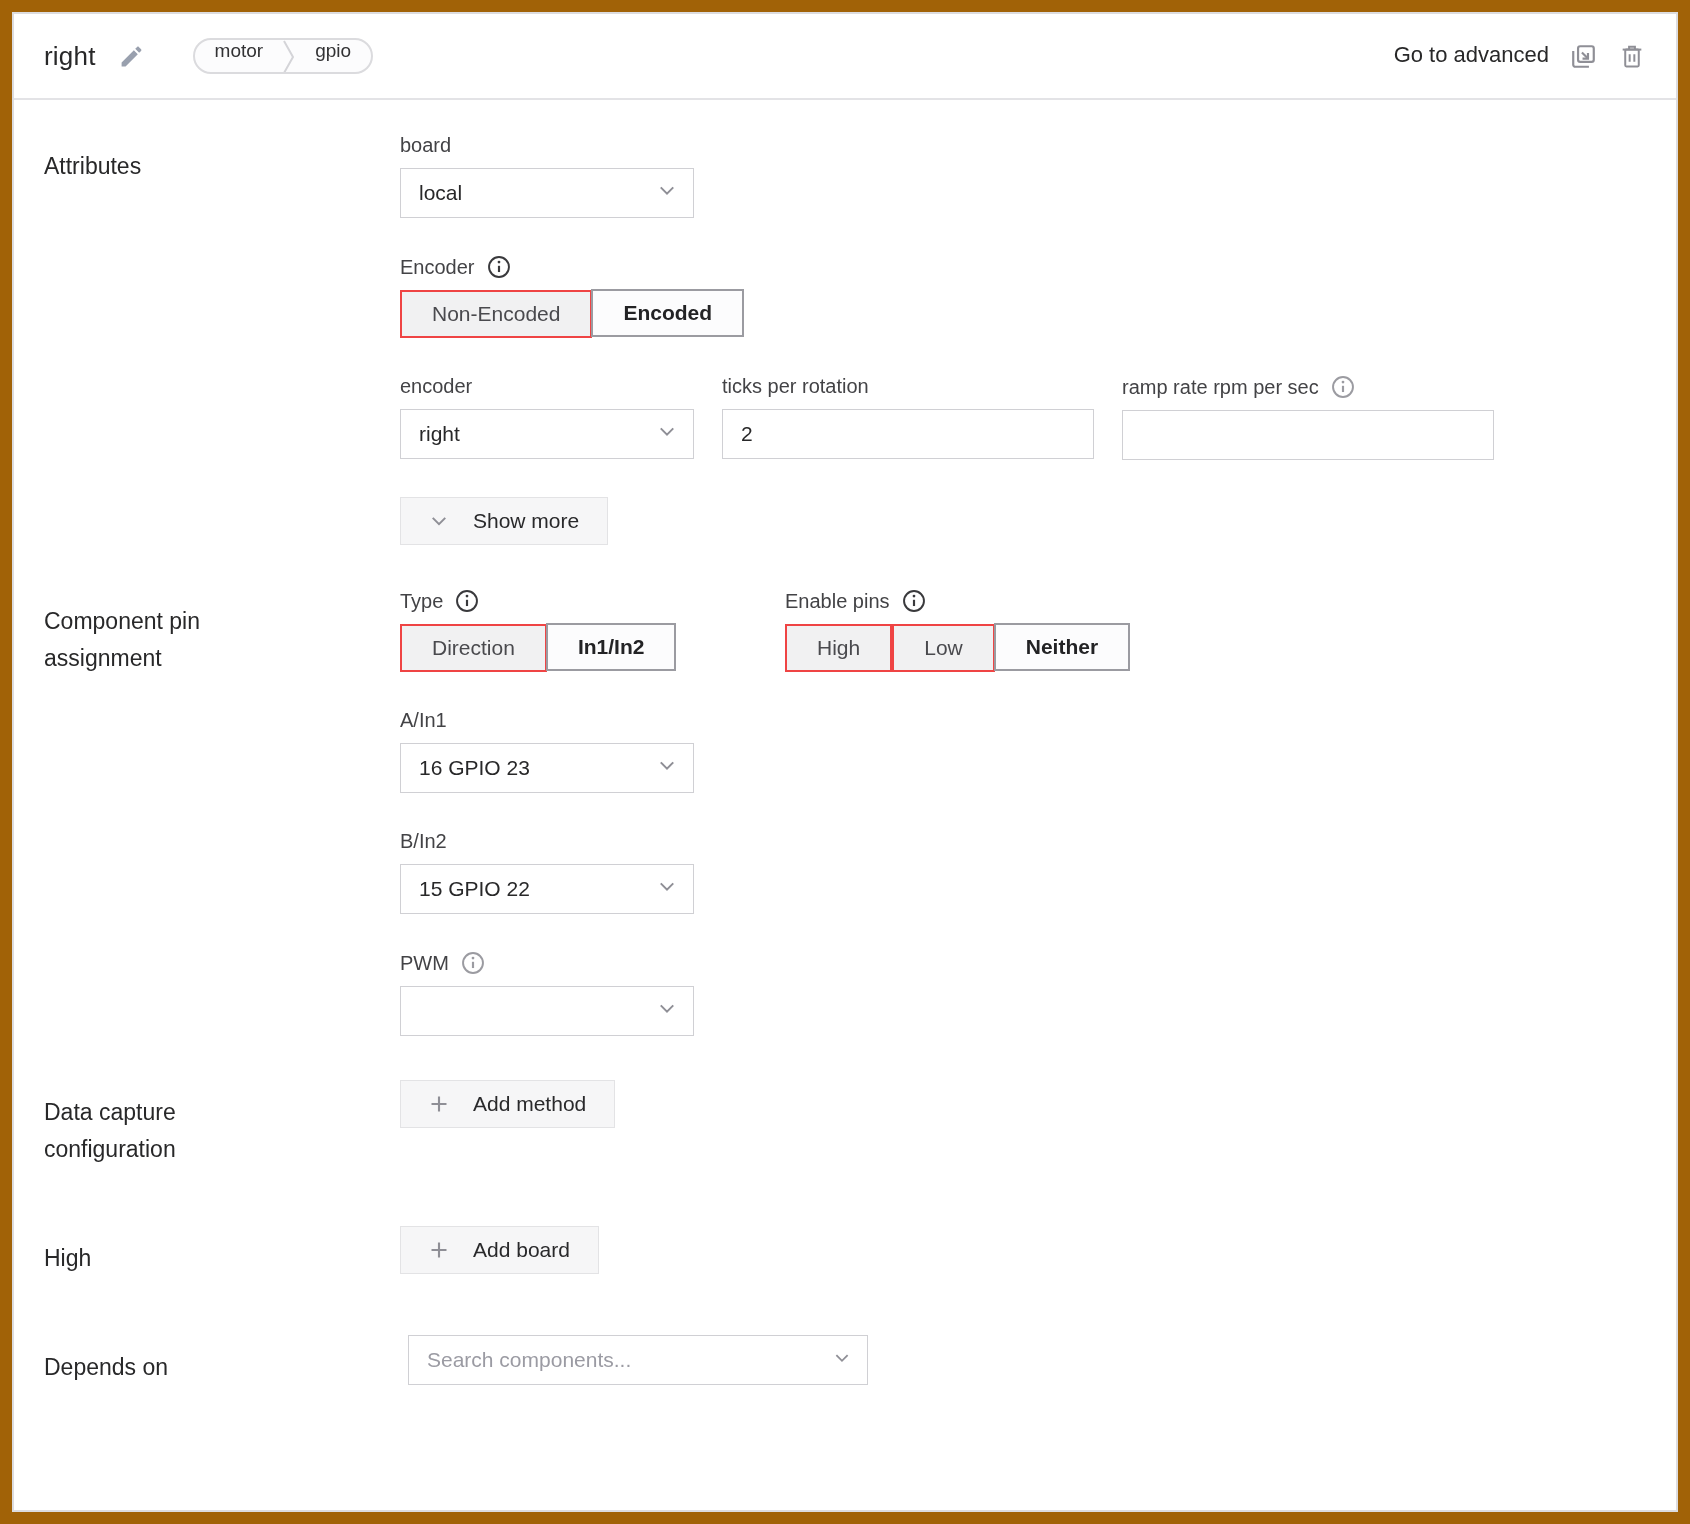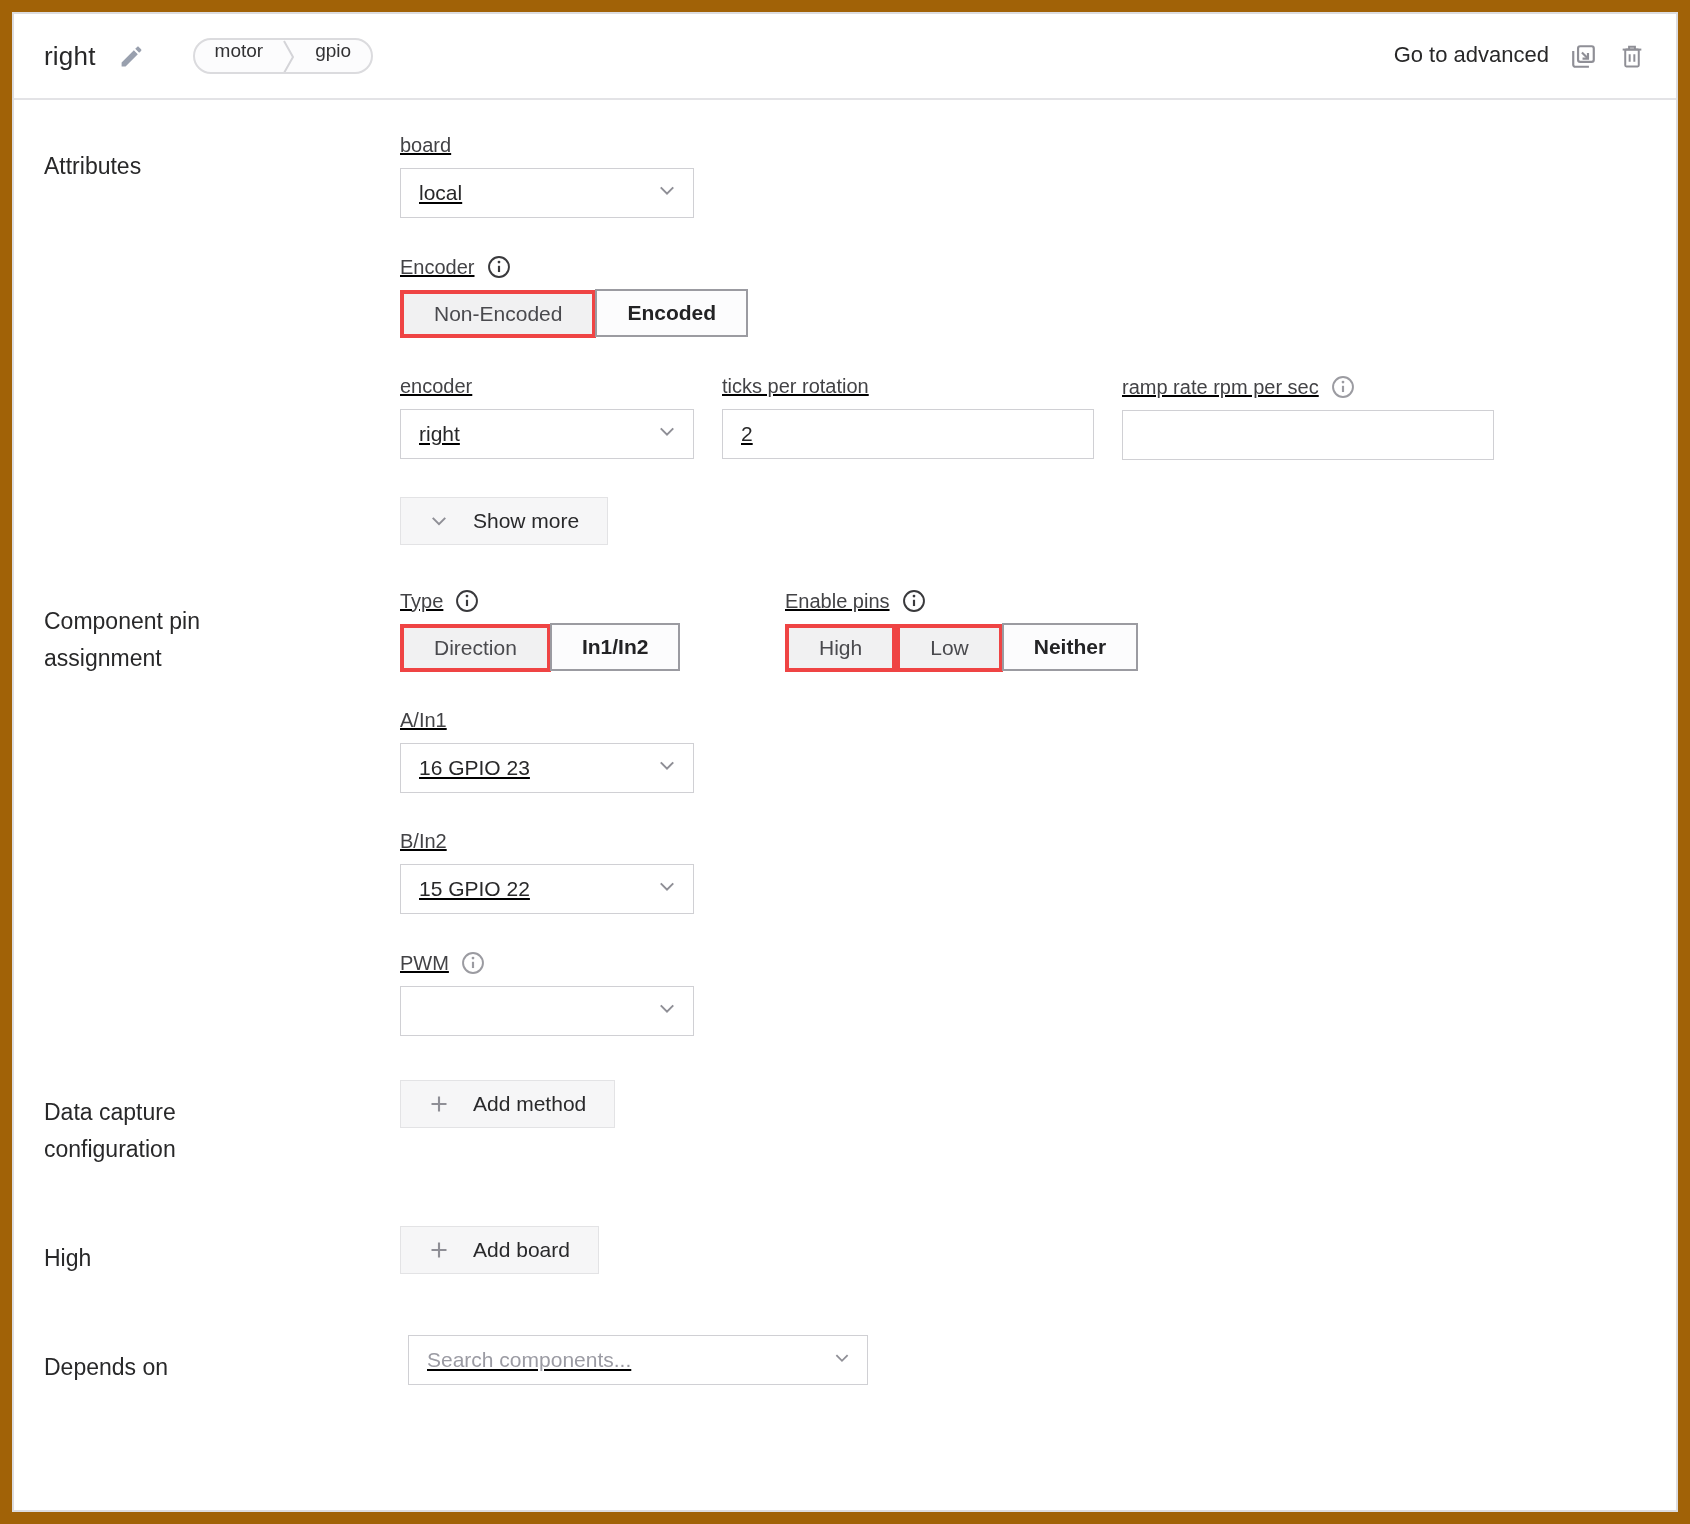--- a/index.html
+++ b/index.html
@@ -24,21 +24,21 @@
   .badge-div { display: flex; align-items: center; color: #d4d4d8; }
   .header-right { margin-left: auto; display: flex; gap: 20px; }
   .advanced-link { font-size: 22px; color: #282829; cursor: pointer; }
   .icon-btn { display: inline-flex; align-items: center; cursor: pointer; color: #8f8f96; }
   
   .card-body { padding: 34px 30px 40px 30px; }
   .row { display: flex; margin-bottom: 44px; }
   .row.lg { margin-bottom: 58px; }
   .row-label { width: 356px; flex-shrink: 0; padding-top: 14px; }
   .row-label .inner { max-width: 235px; font-size: 23px; line-height: 37px; color: #282829; }
-  .content { flex: 1; min-width: 0; text-decoration: underline; }
+  .content { flex: 1; min-width: 0; }
   .group { margin-bottom: 37px; }
   .group:last-child { margin-bottom: 0; }
   .field-label {
     display: flex; align-items: center; gap: 12px;
     font-size: 20px; color: #434346; margin-bottom: 11px;
   }
   .info-dark { color: #39393c; display: inline-flex; }
   .info-gray { color: #9b9ba1; display: inline-flex; }
   
   .select, .text-input {
@@ -55,21 +55,21 @@
     border: none; outline: none; width: 100%; height: 100%;
     font-size: 21px; color: #282829; font-family: inherit; background: transparent;
   }
   .text-input input::placeholder { color: #9b9ba3; }
   .fields-inline { display: flex; gap: 28px; }
   
   .toggle { display: inline-flex; }
   .seg {
     height: 48px; display: flex; align-items: center; padding: 0 30px;
     font-size: 21px; color: #4a4a4e; background: #f1f1f2;
-    border: 4px solid #ef4444; cursor: pointer; white-space: nowrap;
+    border: 2px solid #ef4444; cursor: pointer; white-space: nowrap;
   }
   .seg.selected {
     background: #fcfcfd; border: 2px solid #9b9ba1; font-weight: 700; color: #232325;
     margin: -1px; z-index: 1;
   }
   
   .gray-btn {
     display: inline-flex; align-items: center; gap: 24px; height: 48px;
     padding: 0 28px; background: #f6f6f7; border: 1px solid #e3e3e5;
     font-size: 21px; color: #29292b; cursor: pointer;

